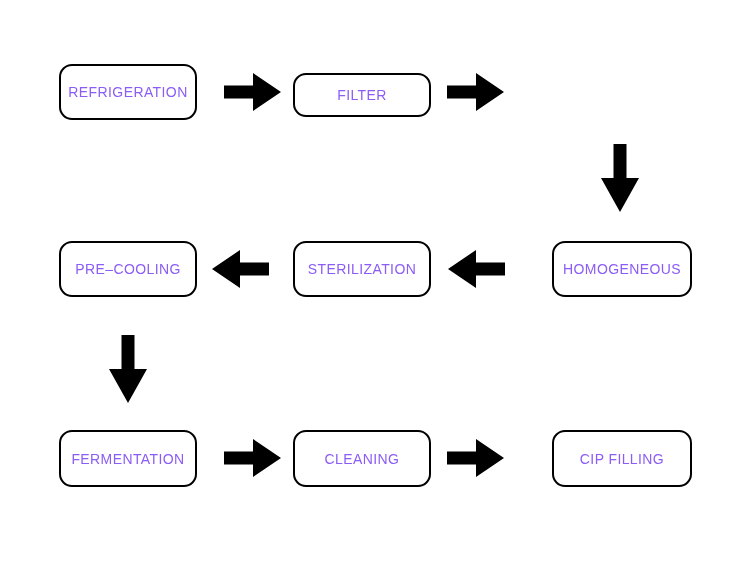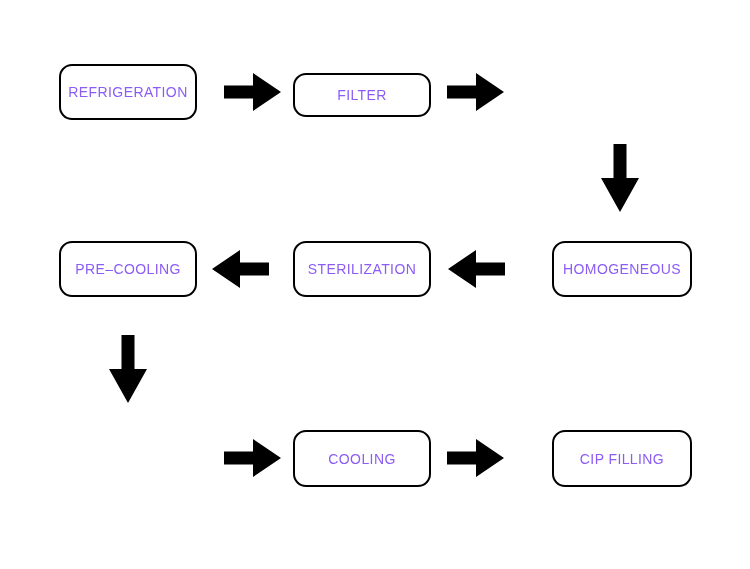--- a/index.html
+++ b/index.html
@@ -75,22 +75,25 @@
   <div class="node" id="n-precooling">
     <span class="label">PRE–COOLING</span>
   </div>
   <div class="node" id="n-sterilization">
     <span class="label">STERILIZATION</span>
   </div>
   <div class="node" id="n-homogeneous">
     <span class="label">HOMOGENEOUS</span>
   </div>
 
+  <div class="node" id="n-fermentation">
+    <span class="label">FERMENTATION</span>
+  </div>
   <div class="node" id="n-filling">
-    <span class="label">COOLING</span>
+    <span class="label">CLEANING</span>
   </div>
   <div class="node" id="n-cipcleaning">
     <span class="label">CIP FILLING</span>
   </div>
 
   <span class="arrow" id="a1">
     <svg width="57" height="38" viewBox="0 0 57 38">
         <polygon points="0,12.5 29,12.5 29,0 57,19 29,38 29,25.5 0,25.5"></polygon>
       </svg>
   </span>

